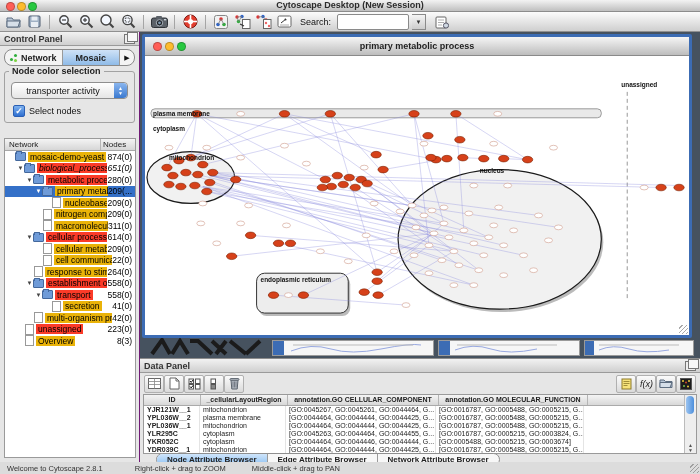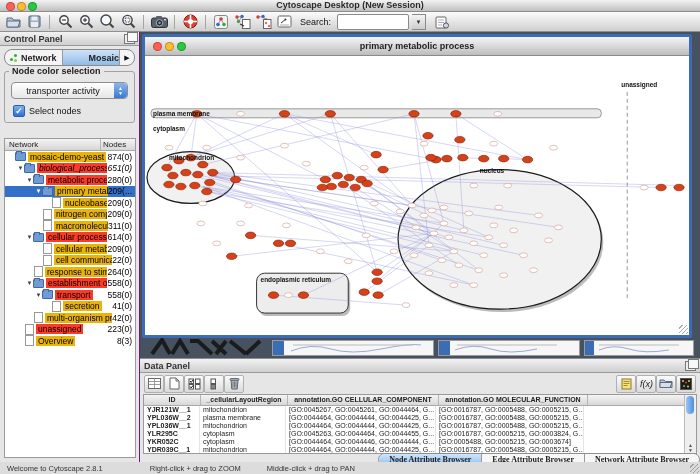--- a/index.html
+++ b/index.html
@@ -29,21 +29,21 @@
   
   #control-panel{position:absolute;left:0;top:32px;width:140px;height:430px;
     background:#e6e6e6;border-right:1px solid #701a75;box-sizing:border-box;}
   .panel-header{height:13px;background:linear-gradient(#f2f2f2,#cfcfcf);border-bottom:1px solid #9a9a9a;
     display:flex;align-items:center;justify-content:space-between;padding:0 4px;font-weight:bold;font-size:9px;color:#333;}
   .float-icon{width:9px;height:8px;border:1px solid #777;background:#eee;position:relative;}
   .float-icon:before{content:"";position:absolute;left:2px;top:-3px;width:9px;height:8px;border:1px solid #777;background:#f8f8f8;}
 
   #cp-tabs{display:flex;margin:3px 4px 0 4px;height:15px;border:1px solid #8a8a8a;border-radius:8px;background:#f4f4f4;overflow:hidden;}
   .cp-tab{flex:1;display:flex;align-items:center;justify-content:center;gap:3px;font-weight:bold;font-size:9px;color:#222;border-right:1px solid #9a9a9a;}
-  .cp-tab.selected{background:linear-gradient(#cfe2f7,#8fbbe8);justify-content:flex-end;}
+  .cp-tab.selected{background:linear-gradient(#cfe2f7,#8fbbe8);}
   .tab-arrow{width:14px;display:flex;align-items:center;justify-content:center;font-size:7px;color:#111;}
   .sprout{width:8px;height:8px;position:relative;}
   .sprout i{position:absolute;width:3px;height:3px;border-radius:50%;background:#2fae3b;}
   .sprout i:nth-child(1){left:0;top:4px;}.sprout i:nth-child(2){left:4px;top:0px;}.sprout i:nth-child(3){left:4px;top:5px;background:#7ed443;}
 
   #node-color-group{margin:5px 4px 0 4px;border:1px solid #a2a2a2;border-radius:3px;position:relative;padding:8px 4px 5px 4px;}
   #node-color-group .legend{position:absolute;top:-6px;left:4px;background:#e6e6e6;padding:0 3px;font-size:9px;font-weight:bold;color:#222;}
   #color-combo{height:15px;margin:2px 2px 0 2px;border:1px solid #8f8f8f;border-radius:4px;background:linear-gradient(#ffffff,#e6e6e6);
     display:flex;align-items:center;position:relative;}
   #color-combo .val{flex:1;text-align:center;font-size:9px;color:#111;}
@@ -100,21 +100,21 @@
   #dp-table{flex:1;overflow:hidden;}
   .dth-row{display:flex;height:10px;background:linear-gradient(#f4f4f4,#d8d8d8);border-bottom:1px solid #aaa;}
   .dth{font-size:7px;font-weight:bold;color:#222;text-align:center;border-right:1px solid #b5b5b5;overflow:hidden;white-space:nowrap;line-height:10px;}
   .dtr{display:flex;height:8px;}
   .dtd{font-size:7px;color:#222;border-right:1px solid #e4e4e4;overflow:hidden;white-space:nowrap;line-height:8px;padding-left:3px;box-sizing:border-box;}
   .dtd.id{font-weight:bold;}
   .cw0{width:56px;flex:none;}.cw1{width:86px;flex:none;}.cw2{width:150px;flex:none;}.cw3{width:148px;flex:none;}.cw4{flex:1;border-right:none;}
   #dp-scroll{width:11px;background:#eee;border-left:1px solid #bbb;position:relative;}
   #dp-thumb{position:absolute;left:1px;top:1px;width:8px;height:18px;border-radius:4px;background:linear-gradient(90deg,#9cc4f0,#4d8fdc);}
   #dp-scroll .arrows{position:absolute;bottom:0;left:0;width:100%;font-size:5px;line-height:5px;text-align:center;color:#555;}
-  #dp-tabs{position:absolute;left:0;right:0;top:94px;height:13px;display:flex;justify-content:flex-end;font-family:Liberation Serif, serif;}
+  #dp-tabs{position:absolute;left:16px;right:0;top:94px;height:13px;display:flex;justify-content:flex-start;}
   #dp-tabs .seg-wrap{display:flex;border:1px solid #8f8f8f;border-radius:7px;overflow:hidden;background:#f7f7f7;height:11px;}
   .seg{padding:0 10px;font-size:8px;font-weight:bold;color:#222;line-height:11px;border-right:1px solid #9a9a9a;}
   .seg:last-child{border-right:none;}
   .seg.selected{background:linear-gradient(#cfe5fb,#8ec1f2);}
 
   
   #status-bar{position:absolute;left:0;top:462px;width:700px;height:12px;background:#dcdcdc;display:flex;align-items:center;}
   #status-bar span{font-size:7.5px;color:#333;}
   #status-grip{position:absolute;right:1px;bottom:1px;width:9px;height:9px;
     background:repeating-linear-gradient(135deg,transparent,transparent 2px,#9f9f9f 2px,#9f9f9f 3px);}
@@ -741,18 +741,18 @@
       <div class="seg-wrap" id="dp-tabs-inner">
           <div class="seg selected">Node Attribute Browser</div>
           <div class="seg">Edge Attribute Browser</div>
           <div class="seg">Network Attribute Browser</div>
         </div>
     </div>
   </div>
 
   <div id="status-bar">
     <span style="margin-left:7px">Welcome to Cytoscape 2.8.1</span>
-    <span style="margin-left:47px">Right-click + drag to ZOOM</span>
+    <span style="margin-left:32px">Right-click + drag to ZOOM</span>
     <span style="margin-left:26px">Middle-click + drag to PAN</span>
     <div id="status-grip"></div>
   </div>
 
 </div>
 
 </body></html>

